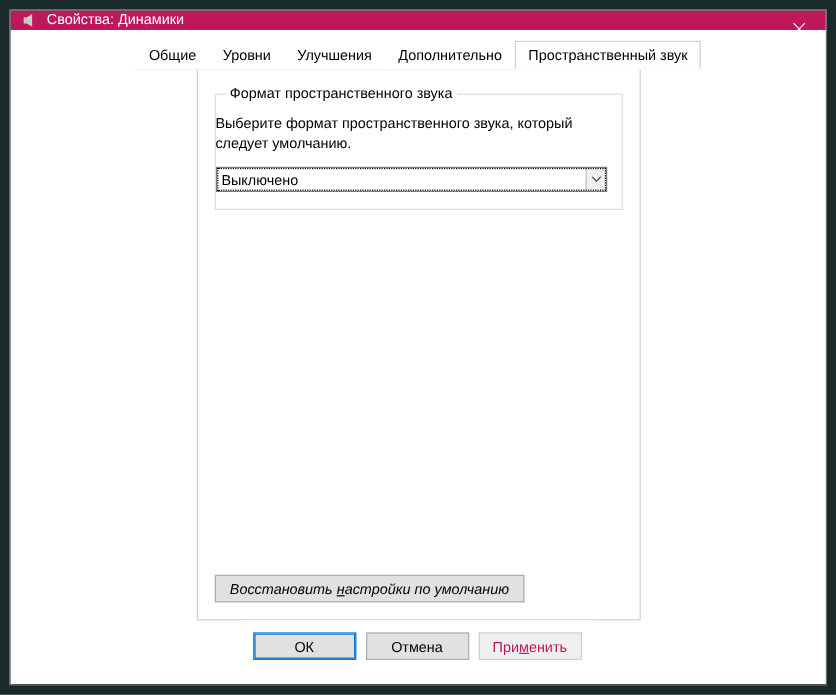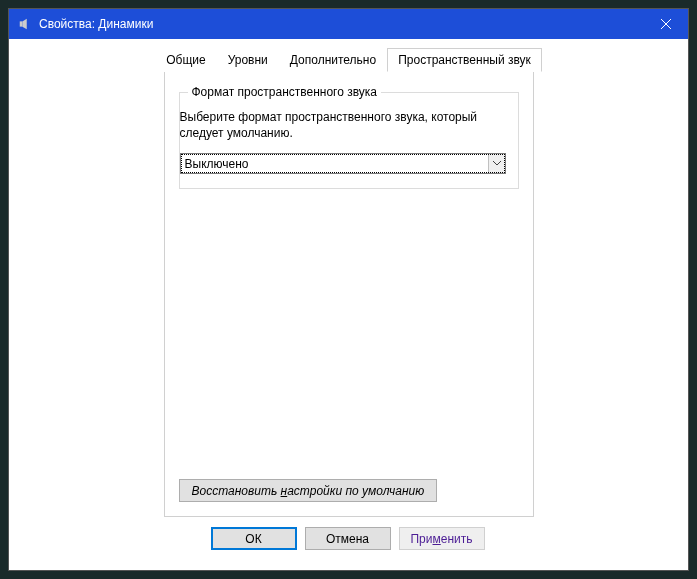--- a/index.html
+++ b/index.html
@@ -1,39 +1,39 @@
 <!DOCTYPE html>
 <html><head>
 <meta charset="utf-8">
 <style>
   * { box-sizing: border-box; margin: 0; padding: 0; font-family: "Segoe UI", Tahoma, sans-serif; font-size: 12px; }
   body { background: #1a2a2a; width: 697px; height: 579px; padding: 8px; }
   .window { width: 681px; height: 563px; background: #fff; border: 1px solid #555; display: flex; flex-direction: column; }
-  .titlebar { height: 30px; background: #1d4ed8; color: #fff; display: flex; align-items: center; padding: 0 0 0 8px; }
+  .titlebar { height: 16px; background: #be185d; color: #fff; display: flex; padding: 0 0 0 8px; }
   .titlebar-icon { width: 16px; height: 16px; margin-right: 6px; display: flex; align-items: center; justify-content: center; }
   .titlebar-title { flex: 1; font-size: 12px; }
   .close-btn { width: 45px; height: 30px; display: flex; align-items: center; justify-content: center; color: #fff; cursor: pointer; }
   .content { flex: 1; background: #fff; display: flex; flex-direction: column; padding: 8px 10px 10px 10px; align-items: center; }
   .tabstrip { display: flex; border-bottom: 1px solid #d0d0d0; position: relative; margin-bottom: -1px; }
   .tab { padding: 4px 10px 4px 10px; border: 1px solid transparent; border-bottom: none; cursor: pointer; background: #fff; position: relative; top: 1px; color: #000; }
   .tab.inactive { border-color: transparent; }
   .tab.active { border: 1px solid #d0d0d0; border-bottom: 1px solid #fff; background: #fff; z-index: 2; }
   .tabbody { flex: 1; border: 1px solid #d0d0d0; border-top: 1px solid #d0d0d0; padding: 14px 14px 14px 14px; display: flex; flex-direction: column; }
   .groupbox { border: 1px solid #dcdcdc; padding: 10px 12px 14px 0; position: relative; margin-top: 6px; }
   .groupbox-title { position: absolute; top: -8px; left: 8px; background: #fff; padding: 0 4px; color: #000; }
   .groupbox-desc { margin: 6px 0 12px 0; line-height: 1.35; color: #000; max-width: 320px; }
   .combo { width: 326px; height: 21px; border: 1px solid #7a7a7a; display: flex; align-items: center; background: #fff; outline: 1px dotted #000; outline-offset: -2px; }
   .combo-text { flex: 1; padding: 0 4px; color: #000; }
   .combo-btn { width: 17px; height: 100%; border-left: 1px solid #c0c0c0; display: flex; align-items: center; justify-content: center; background: #f0f0f0; }
   .spacer { flex: 1; }
   .restore-btn { width: fit-content; padding: 2px 12px; height: 23px; border: 1px solid #adadad; background: #e1e1e1; cursor: pointer; color: #000; font-style: italic; }
   .footer { display: flex; justify-content: flex-end; gap: 8px; padding: 10px 12px 10px 10px; background: #fff; }
   .btn { min-width: 86px; height: 23px; border: 1px solid #adadad; background: #e1e1e1; cursor: pointer; color: #000; padding: 0 8px; }
   .btn.primary { border: 1px solid #0078d7; box-shadow: inset 0 0 0 1px #0078d7; }
-  .btn.disabled { color: #4c1d95; border-color: #d0d0d0; background: #efefef; cursor: default; }
+  .btn.disabled { color: #be185d; border-color: #d0d0d0; background: #efefef; cursor: default; }
   .underline { text-decoration: underline; }
 </style>
 </head>
 <body>
 
 <div class="window">
   <div class="titlebar">
     <span class="titlebar-icon">
       <svg width="14" height="14" viewBox="0 0 16 16">
           <rect x="2" y="5" width="3" height="6" fill="#ccc"></rect>
@@ -45,20 +45,21 @@
       <svg width="10" height="10" viewBox="0 0 10 10">
           <path d="M0 0 L10 10 M10 0 L0 10" stroke="#fff" stroke-width="1"></path>
         </svg>
     </div>
   </div>
 
   <div class="content">
     <div class="tabstrip">
       <div class="tab inactive">Общие</div>
       <div class="tab inactive">Уровни</div>
+      <div class="tab inactive">Улучшения</div>
       <div class="tab inactive">Дополнительно</div>
       <div class="tab active">Пространственный звук</div>
     </div>
 
     <div class="tabbody">
       <div class="groupbox">
         <span class="groupbox-title">Формат пространственного звука</span>
         <div class="groupbox-desc">Выберите формат пространственного звука, который следует умолчанию.</div>
         <div class="combo">
           <span class="combo-text">Выключено</span>

